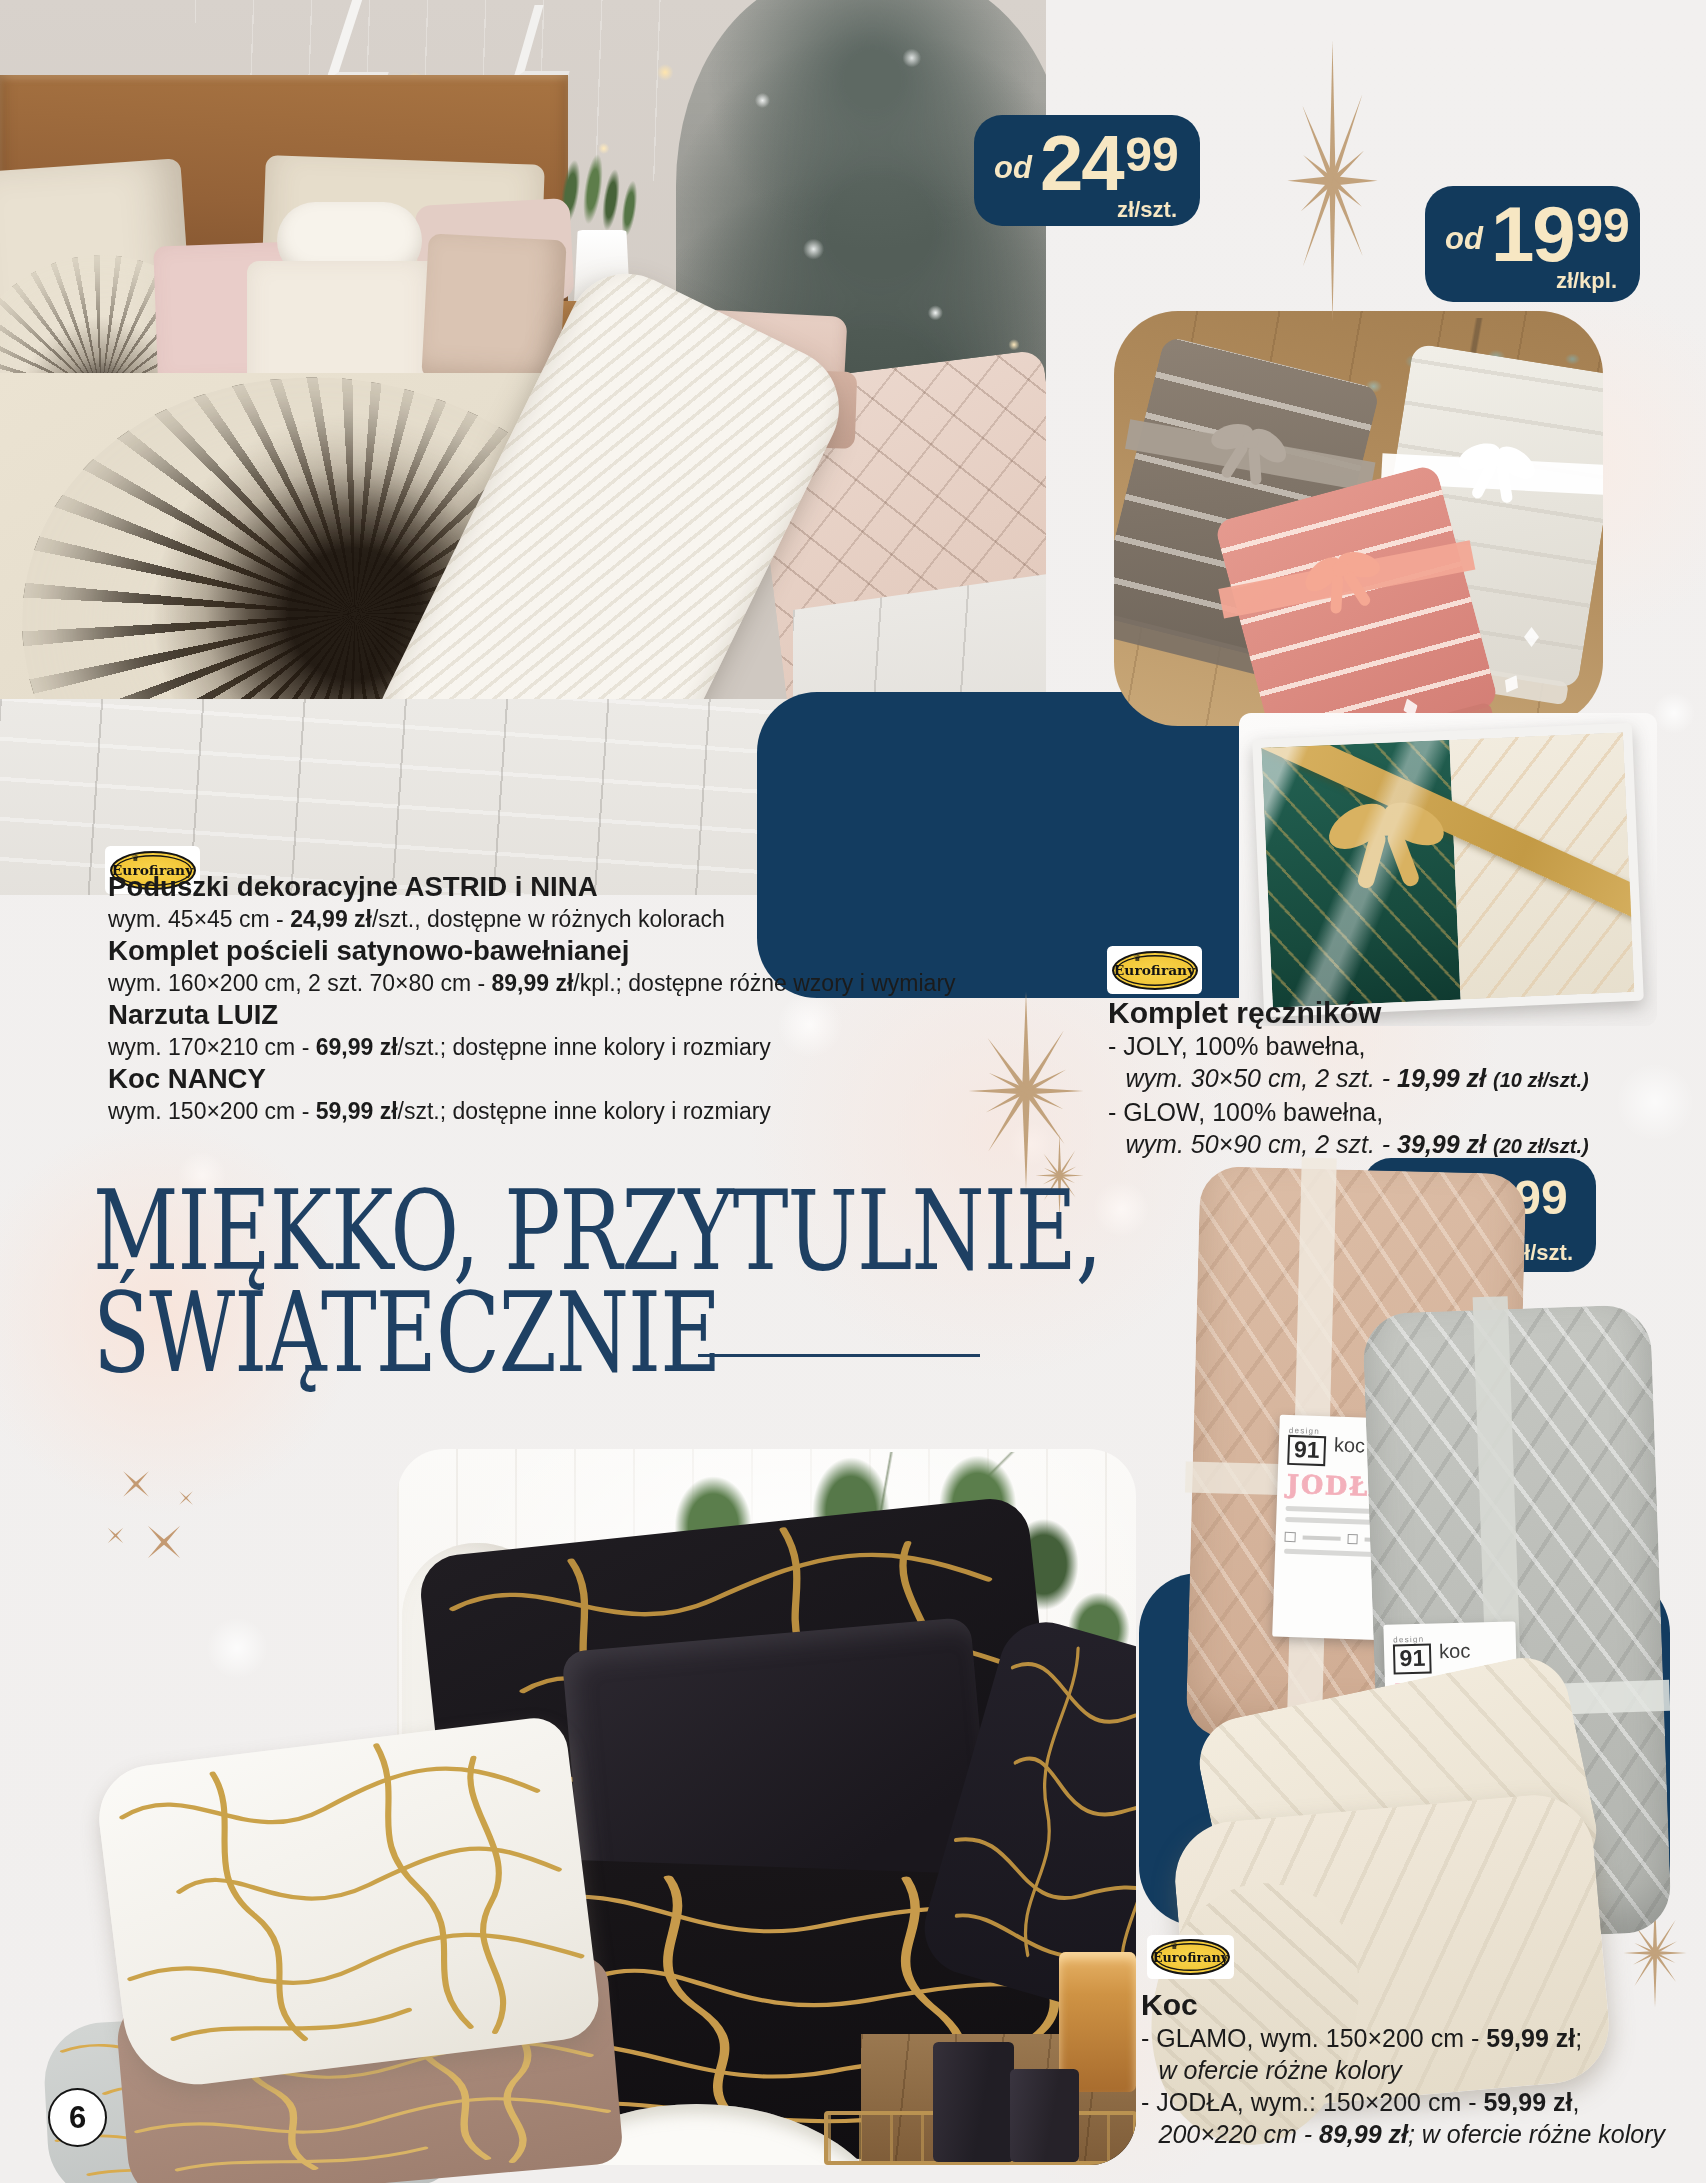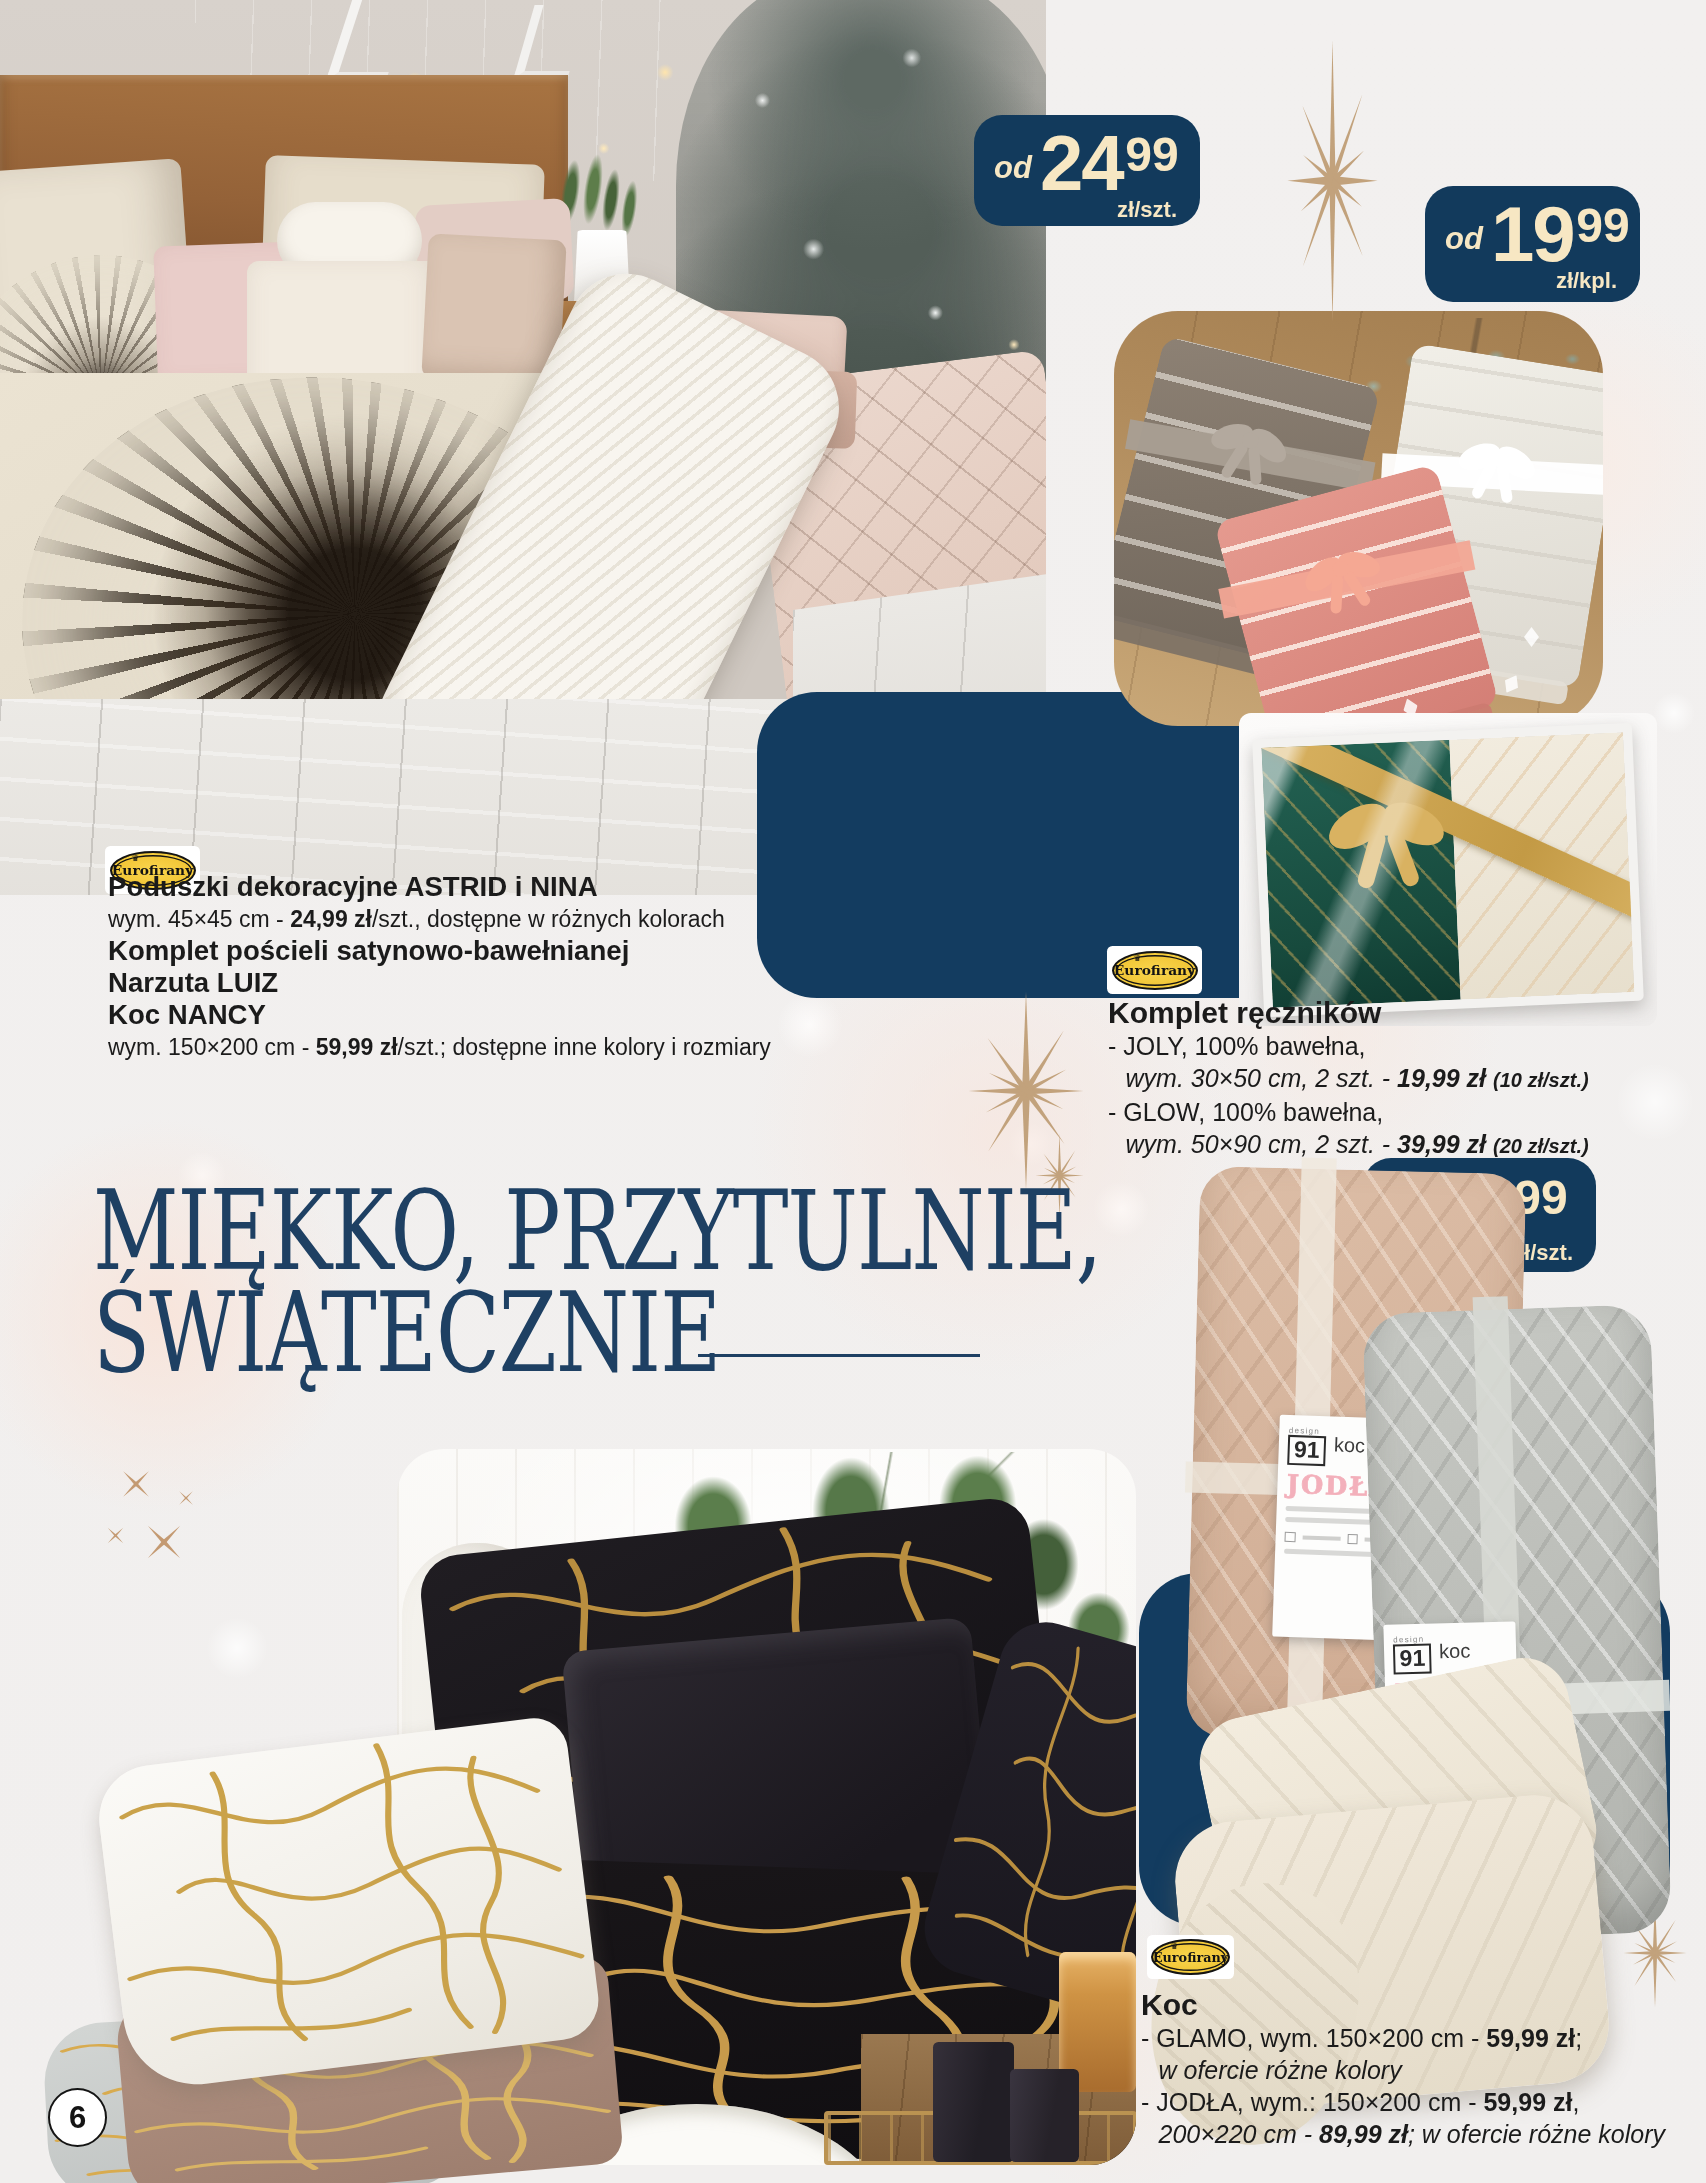--- a/index.html
+++ b/index.html
@@ -505,21 +505,23 @@
 <div class="abs logo" style="left:105px;top:846px">
   <div class="oval">
       <span class="crown">♛</span>
       <span class="txt">Eurofirany</span>
     </div>
 </div>
 <div class="abs tblock" style="left:108px;top:871px">
     <div class="pline title"><span class="b">Poduszki dekoracyjne ASTRID i NINA</span></div>
     <div class="pline detail"><span>wym. 45×45 cm - </span><span class="b">24,99 zł</span><span>/szt., dostępne w różnych kolorach</span></div>
     <div class="pline title"><span class="b">Komplet pościeli satynowo-bawełnianej</span></div>
+    <div class="pline detail"><span>wym. 160×200 cm, 2 szt. 70×80 cm - </span><span class="b">89,99 zł</span><span>/kpl.; dostępne różne wzory i wymiary</span></div>
     <div class="pline title"><span class="b">Narzuta LUIZ</span></div>
+    <div class="pline detail"><span>wym. 170×210 cm - </span><span class="b">69,99 zł</span><span>/szt.; dostępne inne kolory i rozmiary</span></div>
     <div class="pline title"><span class="b">Koc NANCY</span></div>
     <div class="pline detail"><span>wym. 150×200 cm - </span><span class="b">59,99 zł</span><span>/szt.; dostępne inne kolory i rozmiary</span></div>
   </div>
 
 <div class="abs headline">
   <div>MIĘKKO, PRZYTULNIE,</div>
   <div>ŚWIĄTECZNIE</div>
 </div>
 <div class="abs headline-rule"></div>
 

